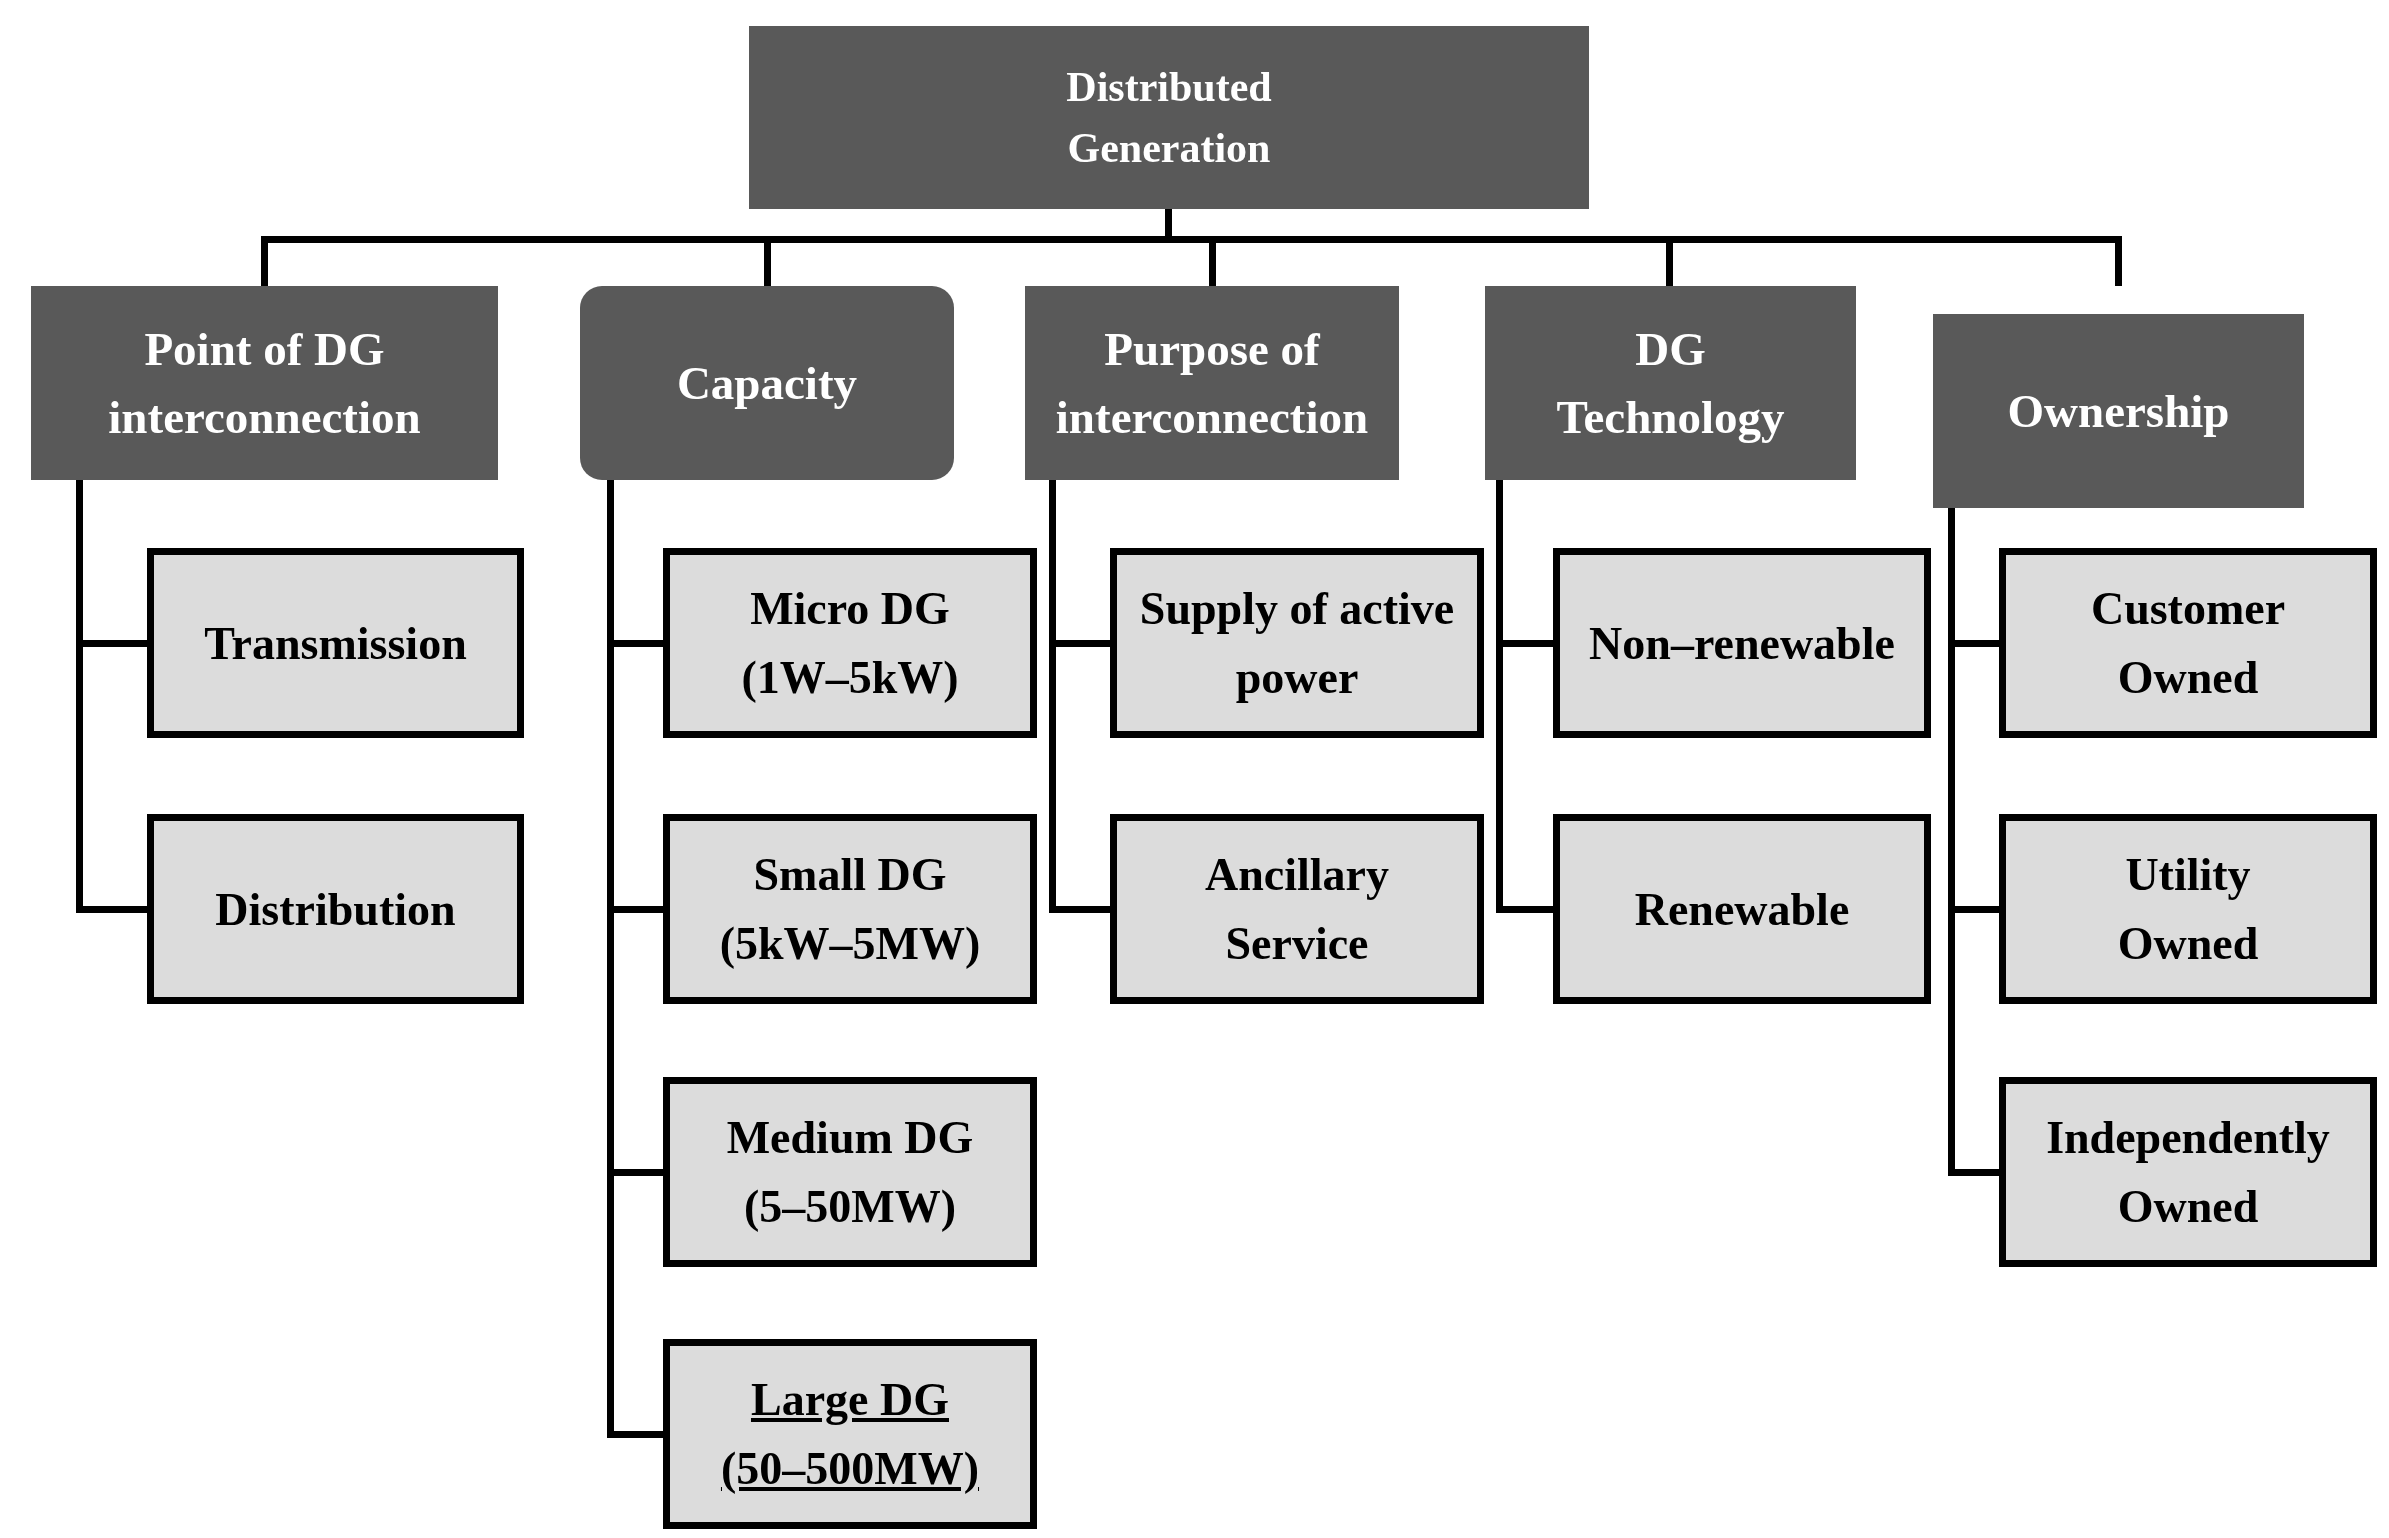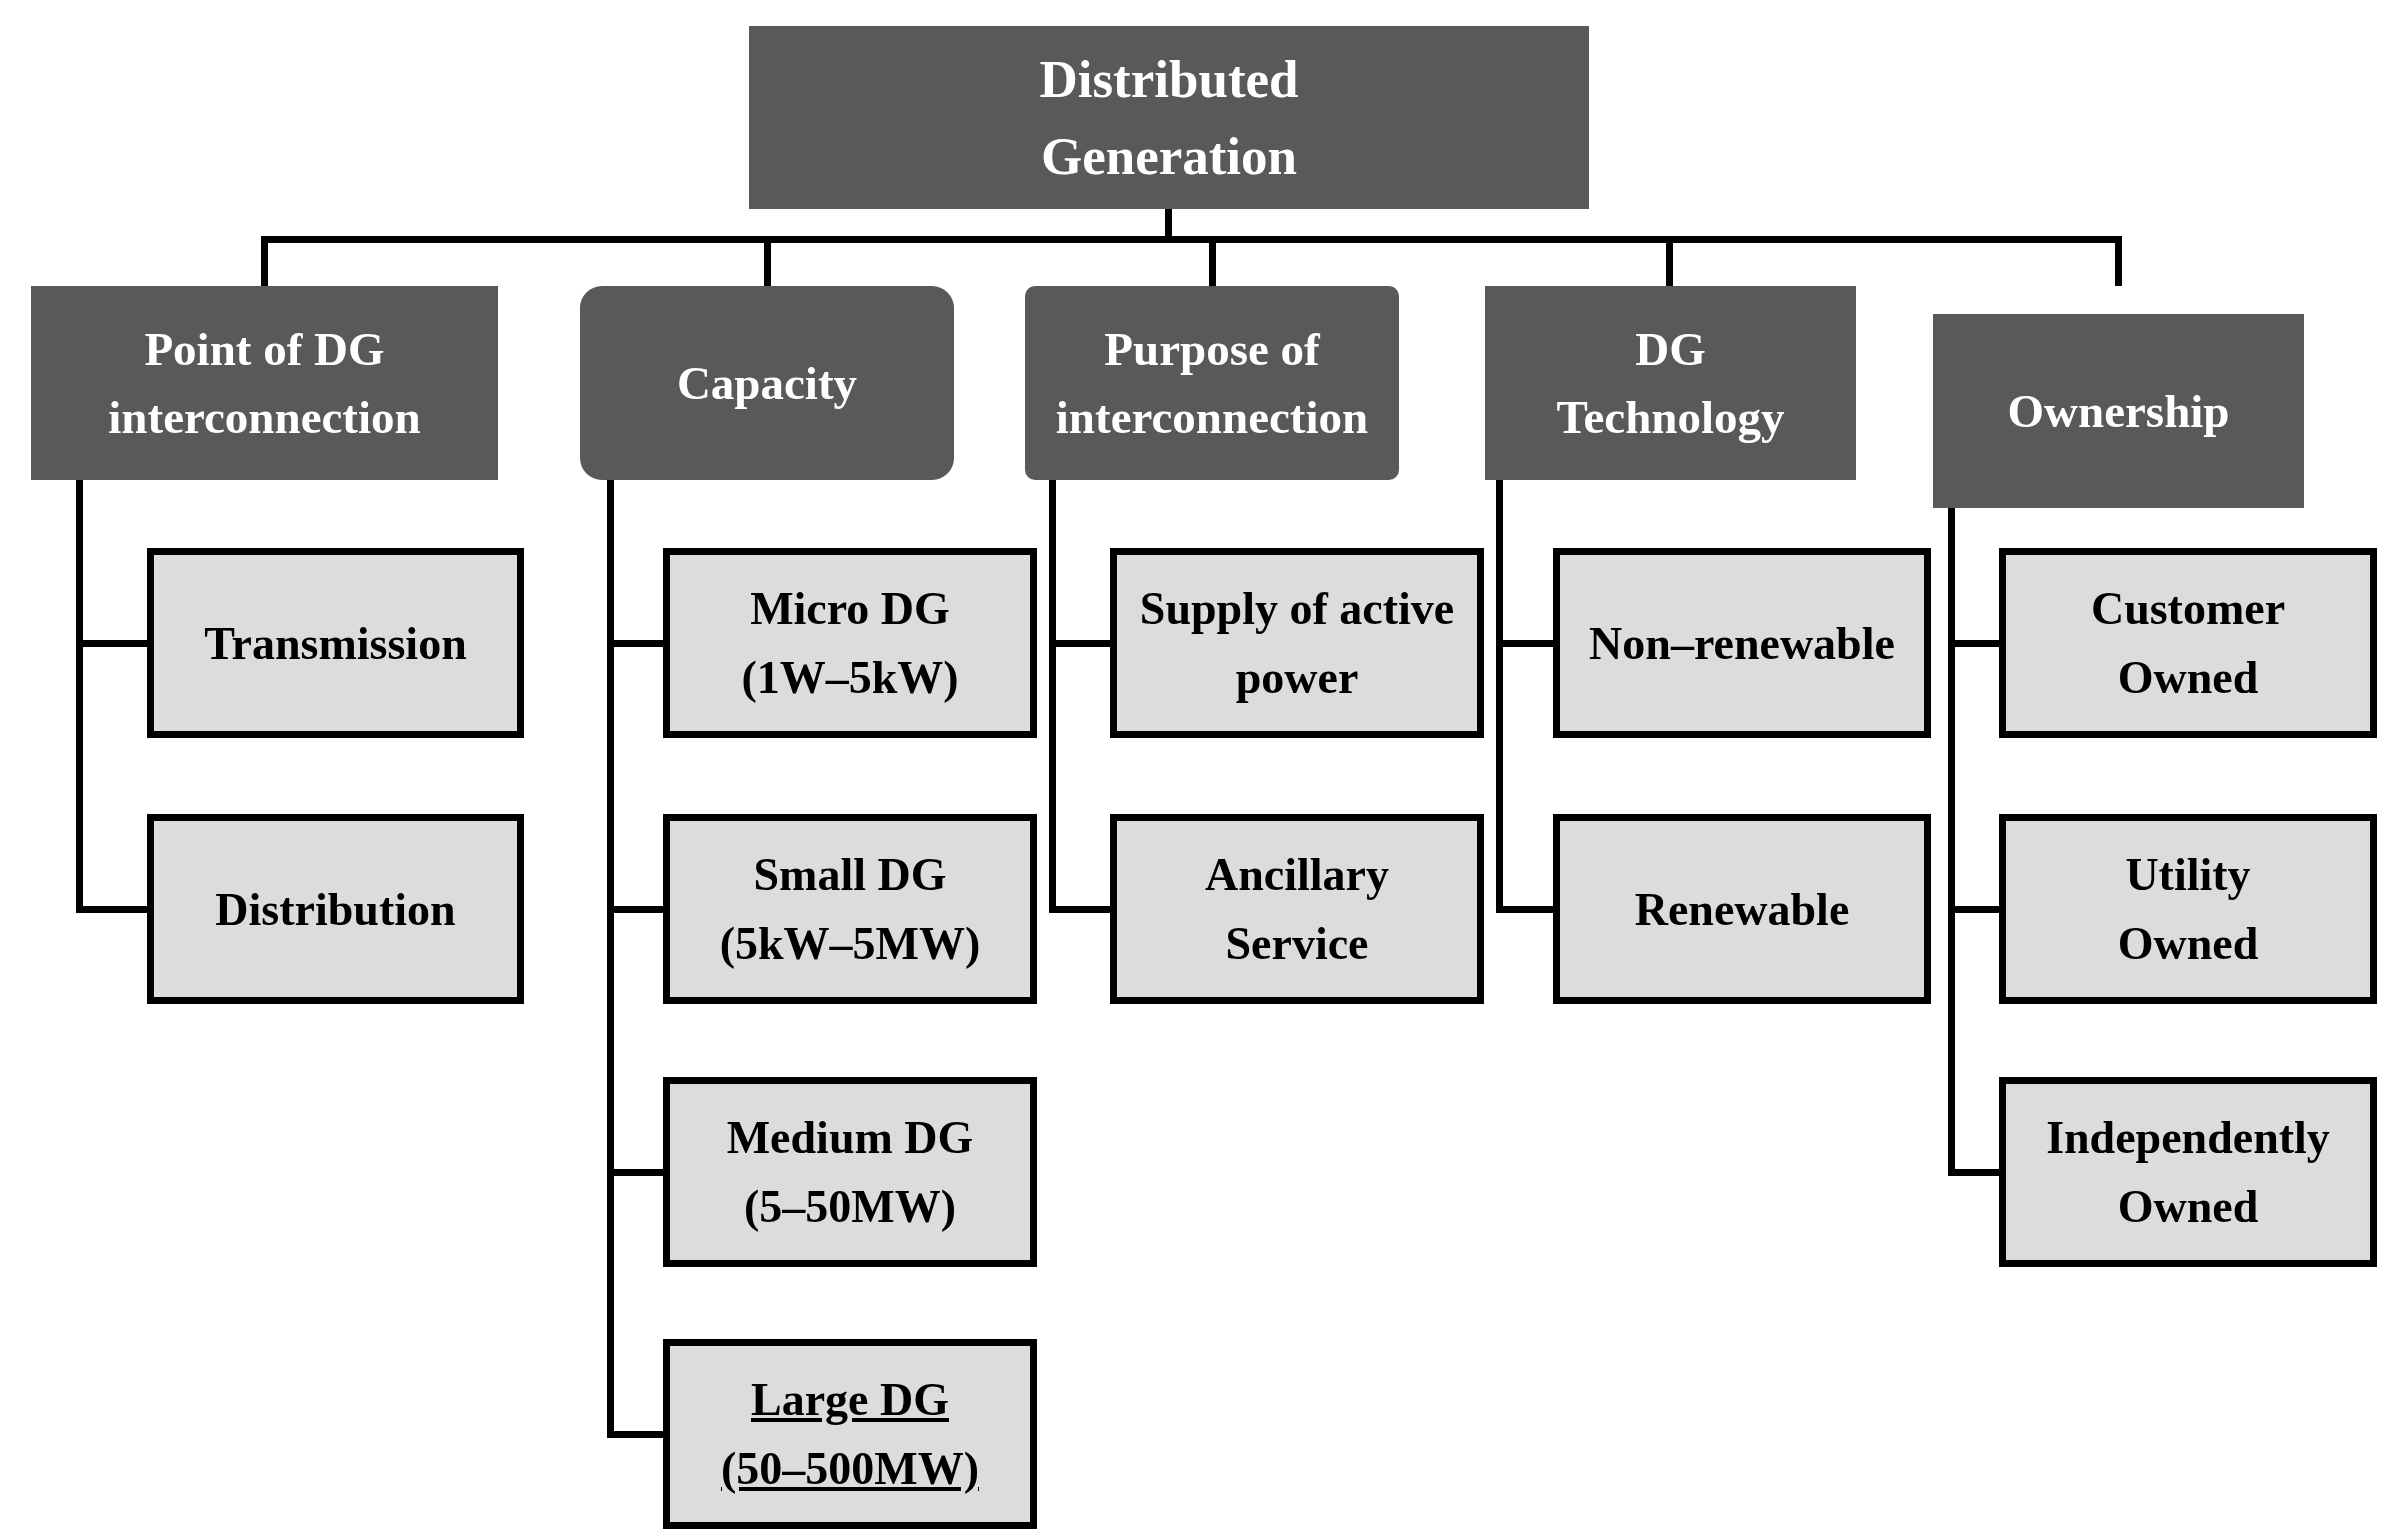--- a/index.html
+++ b/index.html
@@ -17,21 +17,21 @@
     justify-content:center;align-items:center;
     text-align:center;font-weight:bold;
     box-sizing:border-box;
   }
   .node span{display:block;white-space:nowrap;}
   .dark{
     background:var(--header-fill,#595959);
     color:var(--header-text,#fff);
     font-size:47px;line-height:1.45;
   }
-  .dark.root{font-size:53px;line-height:1.45;}
+  .dark.root{font-size:42px;line-height:1.45;}
   .light{
     background:var(--child-fill,#dcdcdc);
     color:var(--child-text,#000);
     border:7.9px solid var(--line,#000);
     font-size:46px;line-height:1.5;
   }
   .cline{position:absolute;background:var(--line,#000);}
 </style>
 </head>
 <body>
@@ -78,21 +78,21 @@
   </div>
 
   <div class="node dark" style="left:31px;top:286px;width:467px;height:194px;">
     <span>Point of DG</span>
     <span>interconnection</span>
   </div>
   <div class="node dark" style="left:580px;top:286px;width:374px;height:194px;border-radius:22px;">
     <span>Capacity</span>
     <span></span>
   </div>
-  <div class="node dark" style="left:1025px;top:286px;width:374px;height:194px;border-radius:10px;">
+  <div class="node dark" style="left:1025px;top:286px;width:374px;height:194px;">
     <span>Purpose of</span>
     <span>interconnection</span>
   </div>
   <div class="node dark" style="left:1485px;top:286px;width:371px;height:194px;">
     <span>DG</span>
     <span>Technology</span>
   </div>
   <div class="node dark" style="left:1933px;top:286px;width:371px;height:194px;margin-top:28px;">
     <span>Ownership</span>
     <span></span>

